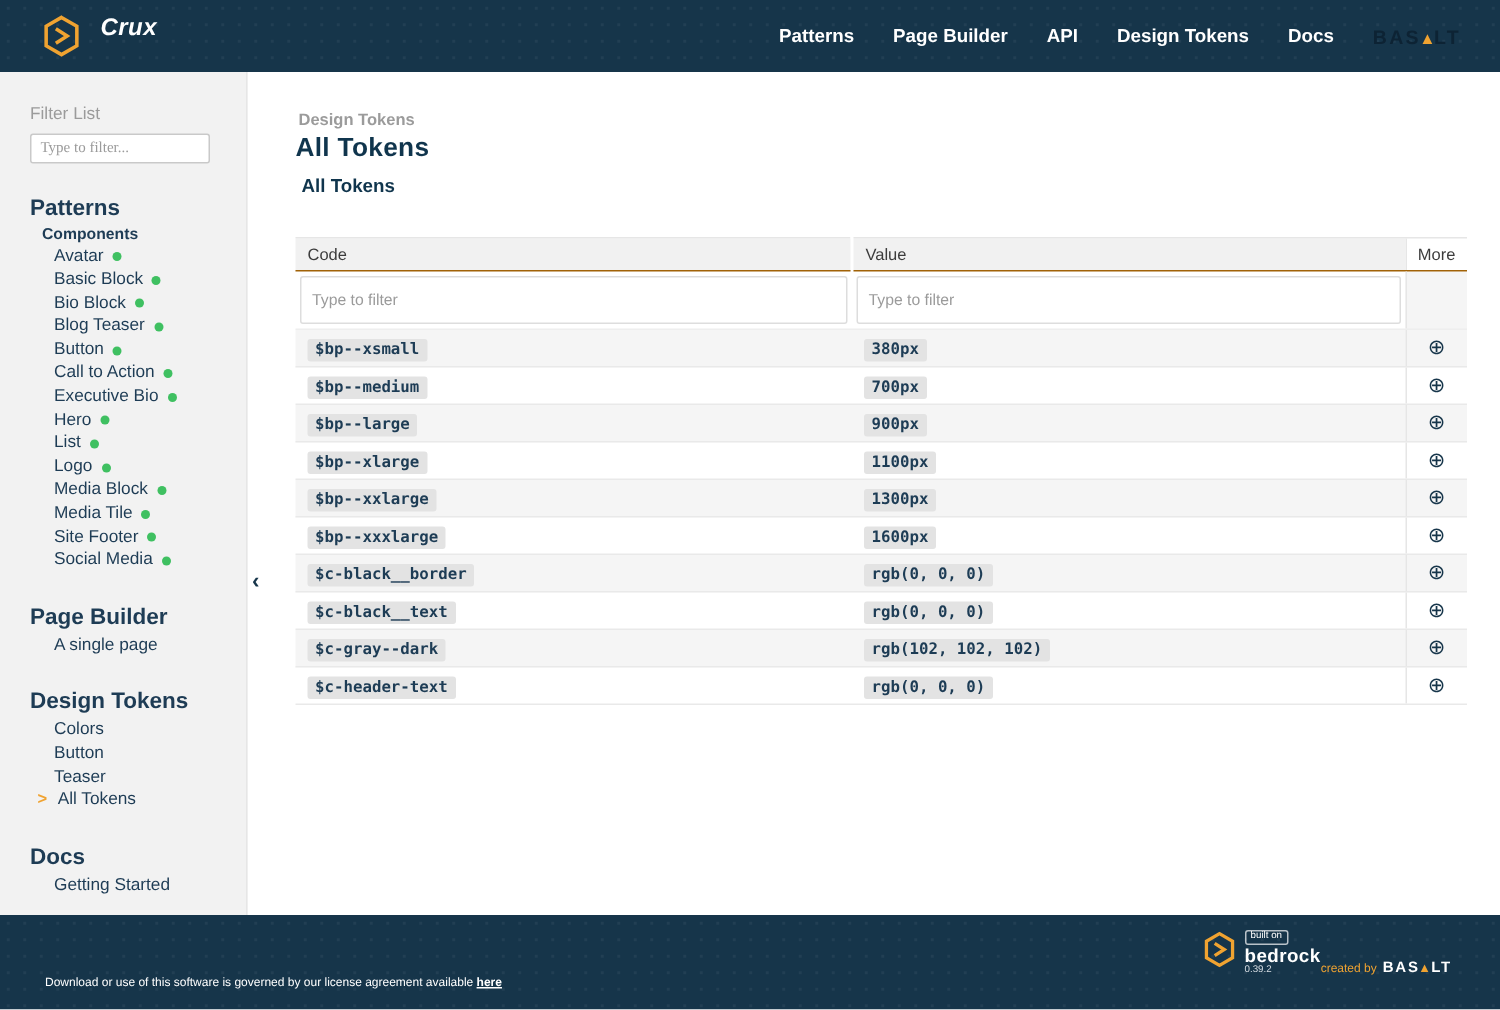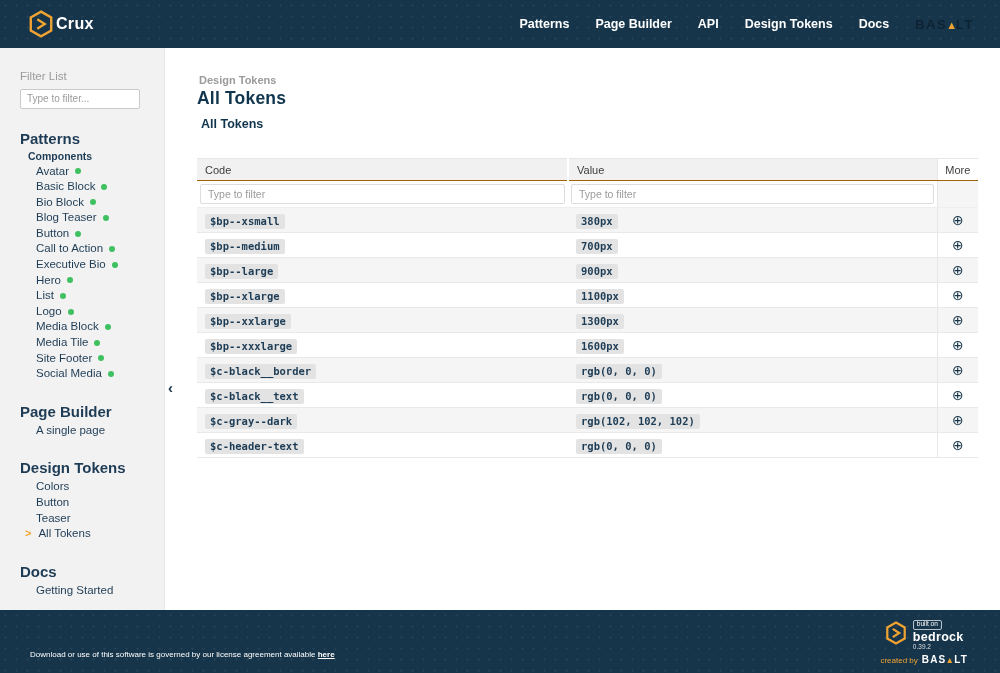--- a/index.html
+++ b/index.html
@@ -8,37 +8,37 @@
   .app { width:1000px; height:673px; display:flex; flex-direction:column; }
 
   
   .topbar {
     height:48px; flex:0 0 48px; background:#16354a; color:#fff;
     display:flex; align-items:center; justify-content:space-between;
     padding:0 26px 0 28px;
     background-image:radial-gradient(rgba(255,255,255,0.05) 1px, transparent 1.3px);
     background-size:11px 11px;
   }
-  .brand { display:flex; align-items:center; gap:2px; }
+  .brand { display:flex; align-items:flex-start; gap:13px;font-style:italic; }
   .brand-logo svg { display:block; }
   .brand-name { font-size:16px; font-weight:bold; letter-spacing:.3px; }
   .topnav { display:flex; align-items:center; gap:26px; }
   .topnav a { color:#fff; text-decoration:none; font-size:12.5px; font-weight:600; }
   .basalt { font-weight:900; font-size:13px; letter-spacing:1.5px; color:#0d2334; display:inline-flex; align-items:baseline; }
   .basalt .tri { color:#f0a331; font-size:11px; letter-spacing:0; margin:0 -1px; }
 
   
   .shell { flex:1; display:flex; position:relative; background:#fff; min-height:0; }
 
   
   .sidebar { width:165px; flex:0 0 165px; background:#f2f2f2; border-right:1px solid #e6e6e6;
              padding:22px 8px 16px 20px; color:#1e3c55; overflow:hidden; }
   .filter-label { color:#9b9b9b; font-size:11.5px; margin-bottom:6px; }
   .filter-input { width:120px; height:20px; border:1px solid #c9c9c9; border-radius:2px;
-                  font-size:10px; padding:0 6px; font-family:Liberation Sans, sans-serif; background:#fff; color:#333; }
+                  font-size:10px; padding:0 6px; font-family:Liberation Serif, serif; background:#fff; color:#333; }
   .filter-input::placeholder { color:#9b9b9b; }
   .side-h { font-size:15px; font-weight:bold; color:#1e3c55; margin:21px 0 3px; cursor:pointer; }
   .side-sub { font-size:10.5px; font-weight:bold; margin:0 0 2px 8px; }
   .side-item { margin-left:16px; font-size:11.5px; line-height:15.6px; color:#1e3c55;
                display:flex; align-items:center; gap:6px; cursor:pointer; white-space:nowrap; }
   .dot { width:6px; height:6px; border-radius:50%; background:#3fc061; flex:0 0 6px; }
   .side-item .marker { color:#f0a331; font-weight:bold; margin-left:-11px; margin-right:1px; font-size:11px; }
 
   
   .collapse-btn { position:absolute; left:168px; top:332px; color:#16354a; font-size:15px;
@@ -51,39 +51,39 @@
   .page-subtitle { color:#10354d; font-size:12.5px; font-weight:bold; margin-left:4px; }
 
   table.tokens { border-collapse:collapse; width:781px; margin-top:27px; table-layout:fixed; }
   .col-code { width:371px; } .col-value { width:369px; } .col-more { width:41px; }
   .tokens thead th { background:#f1f1f1; font-size:11px; font-weight:normal; color:#3c3c3c;
     text-align:left; padding:5px 8px 4px; border-top:1px solid #e6e6e6; border-bottom:1px solid #a16207;margin-left:46px; }
   .tokens thead th.th-value { border-left:2px solid #fff; }
   .tokens thead th.th-more { background:#fff; border-left:1px solid #e6e6e6; text-align:center; padding:5px 2px 4px; }
   .tokens .filter-row td { padding:3px 3px; border-bottom:1px solid #eee; background:#fff; }
   .tokens .filter-row td.more-filter { background:#f5f5f5; border-left:1px solid #e6e6e6; }
-  .tfilter { width:100%; height:20px; border:1px solid #ddd; border-radius:2px; padding:0 7px;
+  .tfilter { width:100%; height:32px; border:1px solid #ddd; border-radius:2px; padding:0 7px;
              font-size:10.5px; font-family:"Liberation Sans",sans-serif; color:#333; }
   .tfilter::placeholder { color:#9b9b9b; }
   .tokens tbody tr { height:25px; }
   .tokens tbody tr:nth-child(odd) td { background:#f5f5f5; }
   .tokens tbody tr:nth-child(even) td { background:#fff; }
   .tokens tbody td { padding:3px 8px; border-bottom:1px solid #e9e9e9; vertical-align:middle; }
   .tokens tbody td.more-cell { text-align:center; border-left:1px solid #e6e6e6; padding:3px 2px; }
   .chip { display:inline-block; font-family:"DejaVu Sans Mono", monospace; font-size:10.5px;
           font-weight:bold; color:#1d3c55; background:#e3e3e3; padding:1px 5px 2px; border-radius:2px; }
   .plus-btn { background:none; border:none; color:#16354a; font-size:14px; line-height:1;
               cursor:pointer; font-family:"DejaVu Sans", sans-serif; padding:0; }
 
   
   .footer { height:63px; flex:0 0 63px; background:#16354a; position:relative; color:#fff;
     background-image:radial-gradient(rgba(255,255,255,0.05) 1px, transparent 1.3px); background-size:11px 11px; }
   .license { position:absolute; left:30px; bottom:14px; font-size:8px; color:#fff; }
   .license a { color:#fff; font-weight:bold; text-decoration:underline; cursor:pointer; }
-  .footer-brand { position:absolute; right:32px; top:10px; display:flex; flex-direction:column; align-items:center; }
+  .footer-brand { position:absolute; right:32px; top:10px; display:flex; flex-direction:row; align-items:flex-end; }
   .bedrock-row { display:flex; align-items:center; gap:6px; }
   .bedrock-meta { display:flex; flex-direction:column; align-items:flex-start; line-height:1.05; }
   .built-on { font-size:6.5px; color:#fff; border:1px solid rgba(255,255,255,.7); border-radius:2px; padding:0px 3px 1px; margin-bottom:1px; }
   .bedrock-name { font-size:12.5px; font-weight:800; color:#fff; letter-spacing:.3px; }
   .bedrock-version { font-size:6.5px; color:#d8dee4; }
   .created-row { margin-top:3px; font-size:8px; display:flex; align-items:baseline; gap:4px; }
   .created-by { color:#f0a331; }
   .basalt-footer { color:#fff; font-weight:900; font-size:10px; letter-spacing:1.2px; display:inline-flex; align-items:baseline; }
   .basalt-footer .tri { color:#f0a331; font-size:8.5px; margin:0 -1px; }
 </style>

